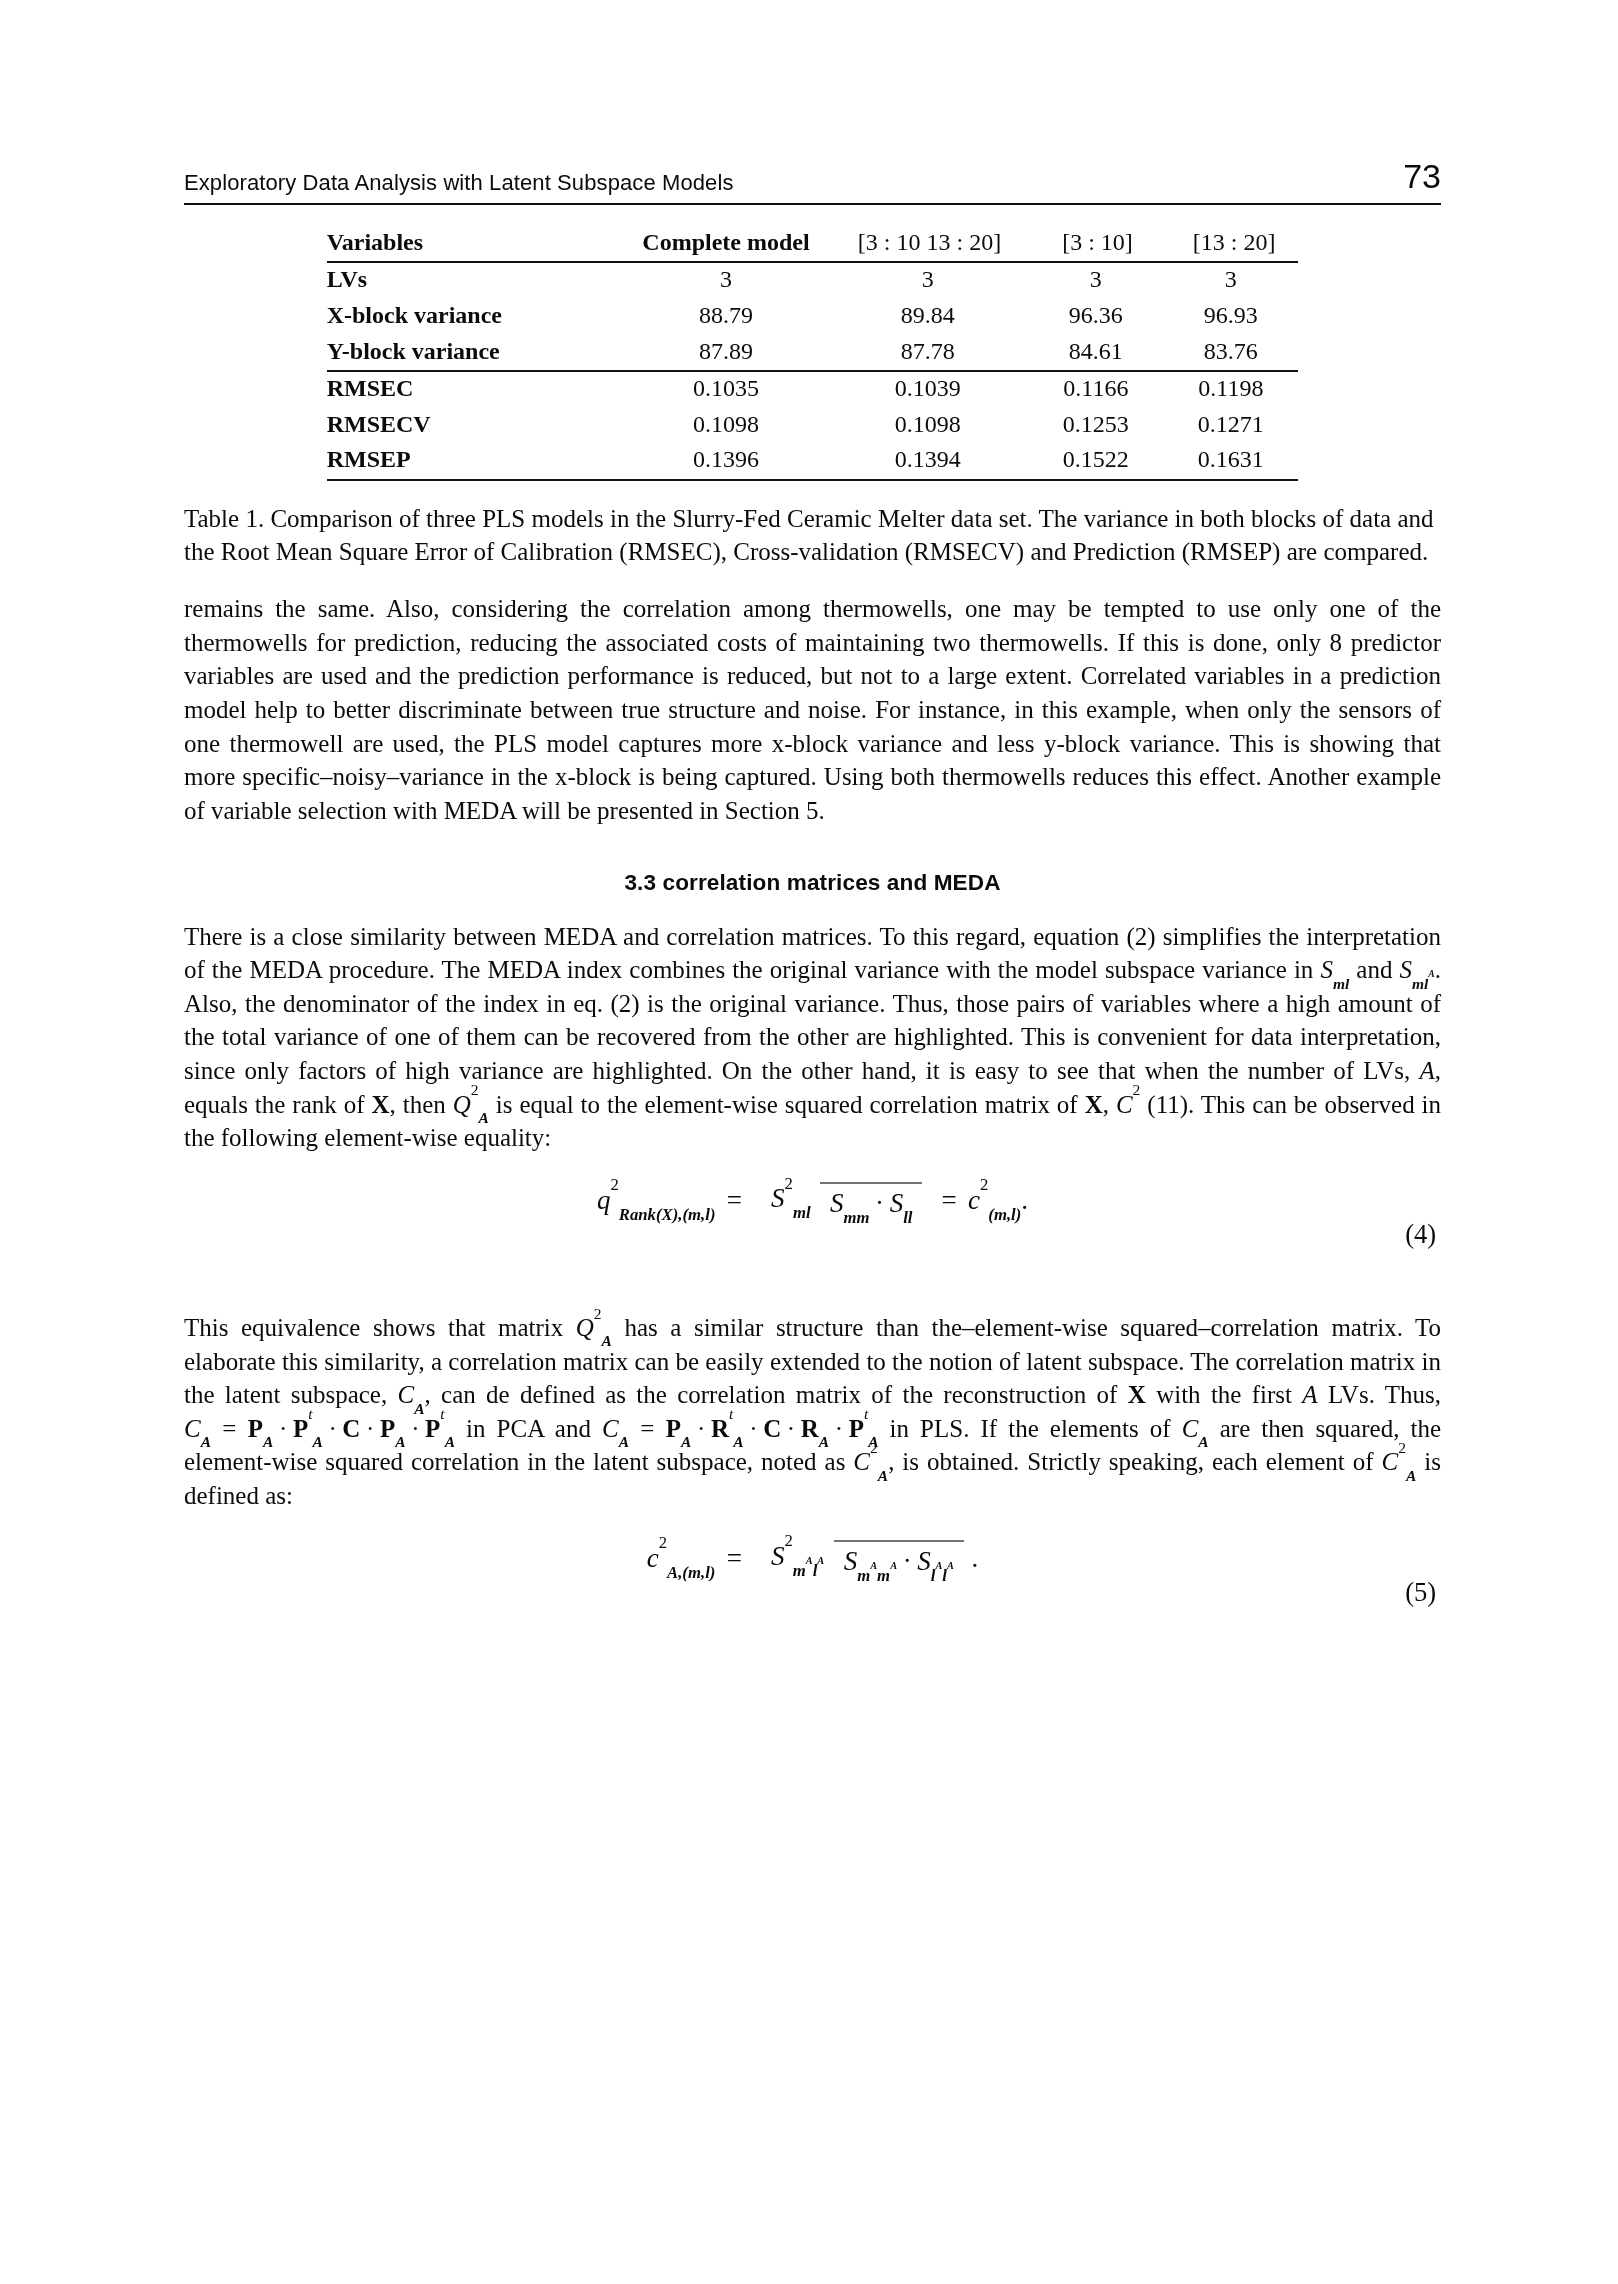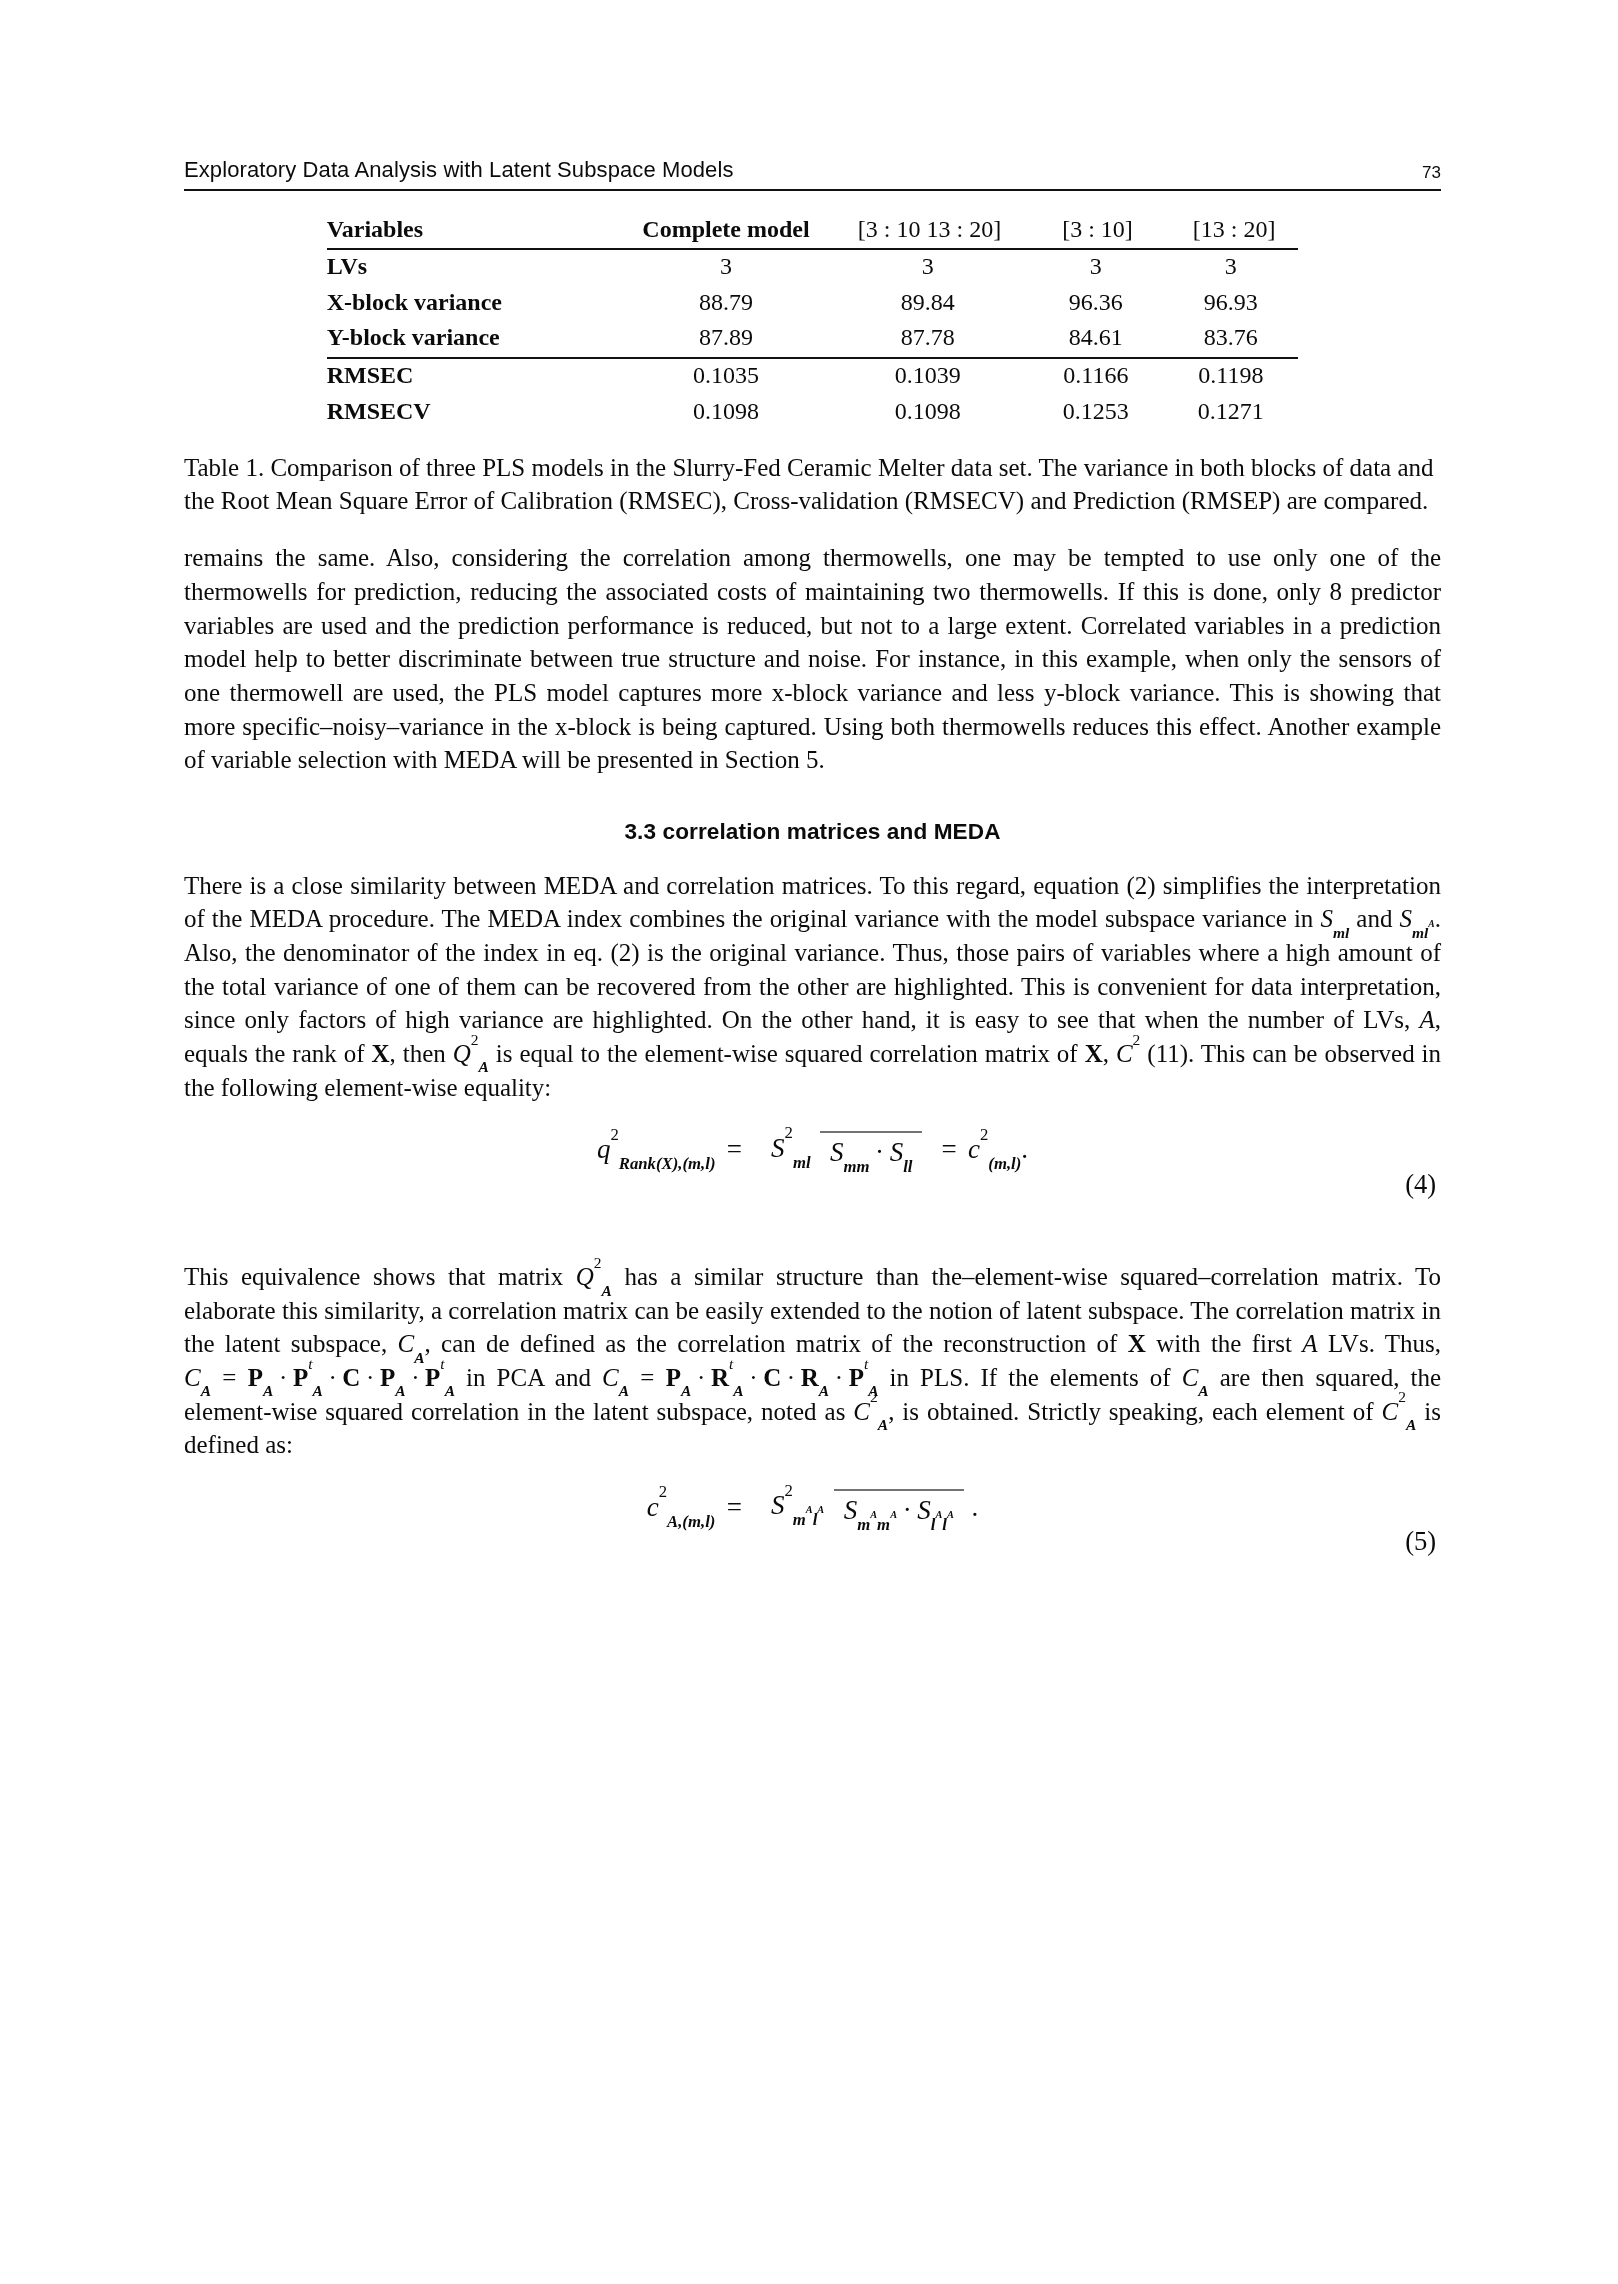--- a/index.html
+++ b/index.html
@@ -33,21 +33,21 @@
     display: flex;
     align-items: flex-end;
     justify-content: space-between;
     font-family: "Liberation Sans", "DejaVu Sans", sans-serif;
     font-size: 22px;
     line-height: 1.1;
     padding-bottom: 7.3px;
     border-bottom: 2px solid #111;
   }
   .runhead .rh-title { letter-spacing: 0.1px; }
-  .runhead .rh-page { font-size: 17px; font-weight: 400; }
+  .runhead .rh-page { font-size: 34px; font-weight: 400; }
 
   
   .table-wrap {
     margin-top: 21px;
     display: flex;
     justify-content: center;
   }
   table.datatable {
     border-collapse: collapse;
     font-size: 24px;
@@ -194,20 +194,27 @@
             <td class="num v-b1">0.1039</td>
             <td class="num v-b2">0.1166</td>
             <td class="num v-b3">0.1198</td>
           </tr>
           <tr>
             <td class="c-var">RMSECV</td>
             <td class="num v-complete">0.1098</td>
             <td class="num v-b1">0.1098</td>
             <td class="num v-b2">0.1253</td>
             <td class="num v-b3">0.1271</td>
+          </tr>
+          <tr class="last-row">
+            <td class="c-var">RMSEP</td>
+            <td class="num v-complete">0.1396</td>
+            <td class="num v-b1">0.1394</td>
+            <td class="num v-b2">0.1522</td>
+            <td class="num v-b3">0.1631</td>
           </tr>
         </tbody>
       </table>
     </div>
 
     <div class="caption">Table 1. Comparison of three PLS models in the Slurry-Fed Ceramic Melter data set. The variance in both blocks of data and the Root Mean Square Error of Calibration (RMSEC), Cross-validation (RMSECV) and Prediction (RMSEP) are compared.</div>
 
     <p class="body">remains the same. Also, considering the correlation among thermowells, one may be tempted to use only one of the thermowells for prediction, reducing the associated costs of maintaining two thermowells. If this is done, only 8 predictor variables are used and the prediction performance is reduced, but not to a large extent. Correlated variables in a prediction model help to better discriminate between true structure and noise. For instance, in this example, when only the sensors of one thermowell are used, the PLS model captures more x-block variance and less y-block variance. This is showing that more specific–noisy–variance in the x-block is being captured. Using both thermowells reduces this effect. Another example of variable selection with MEDA will be presented in Section 5.</p>
 
     <h3 class="section">3.3 correlation matrices and MEDA</h3>

